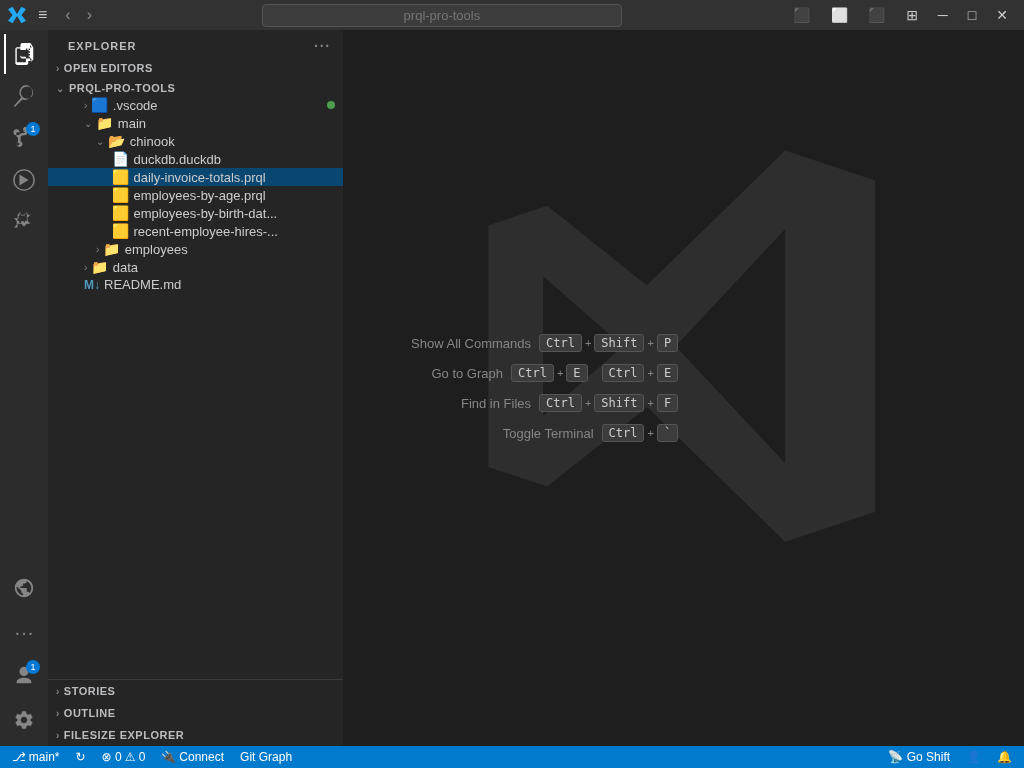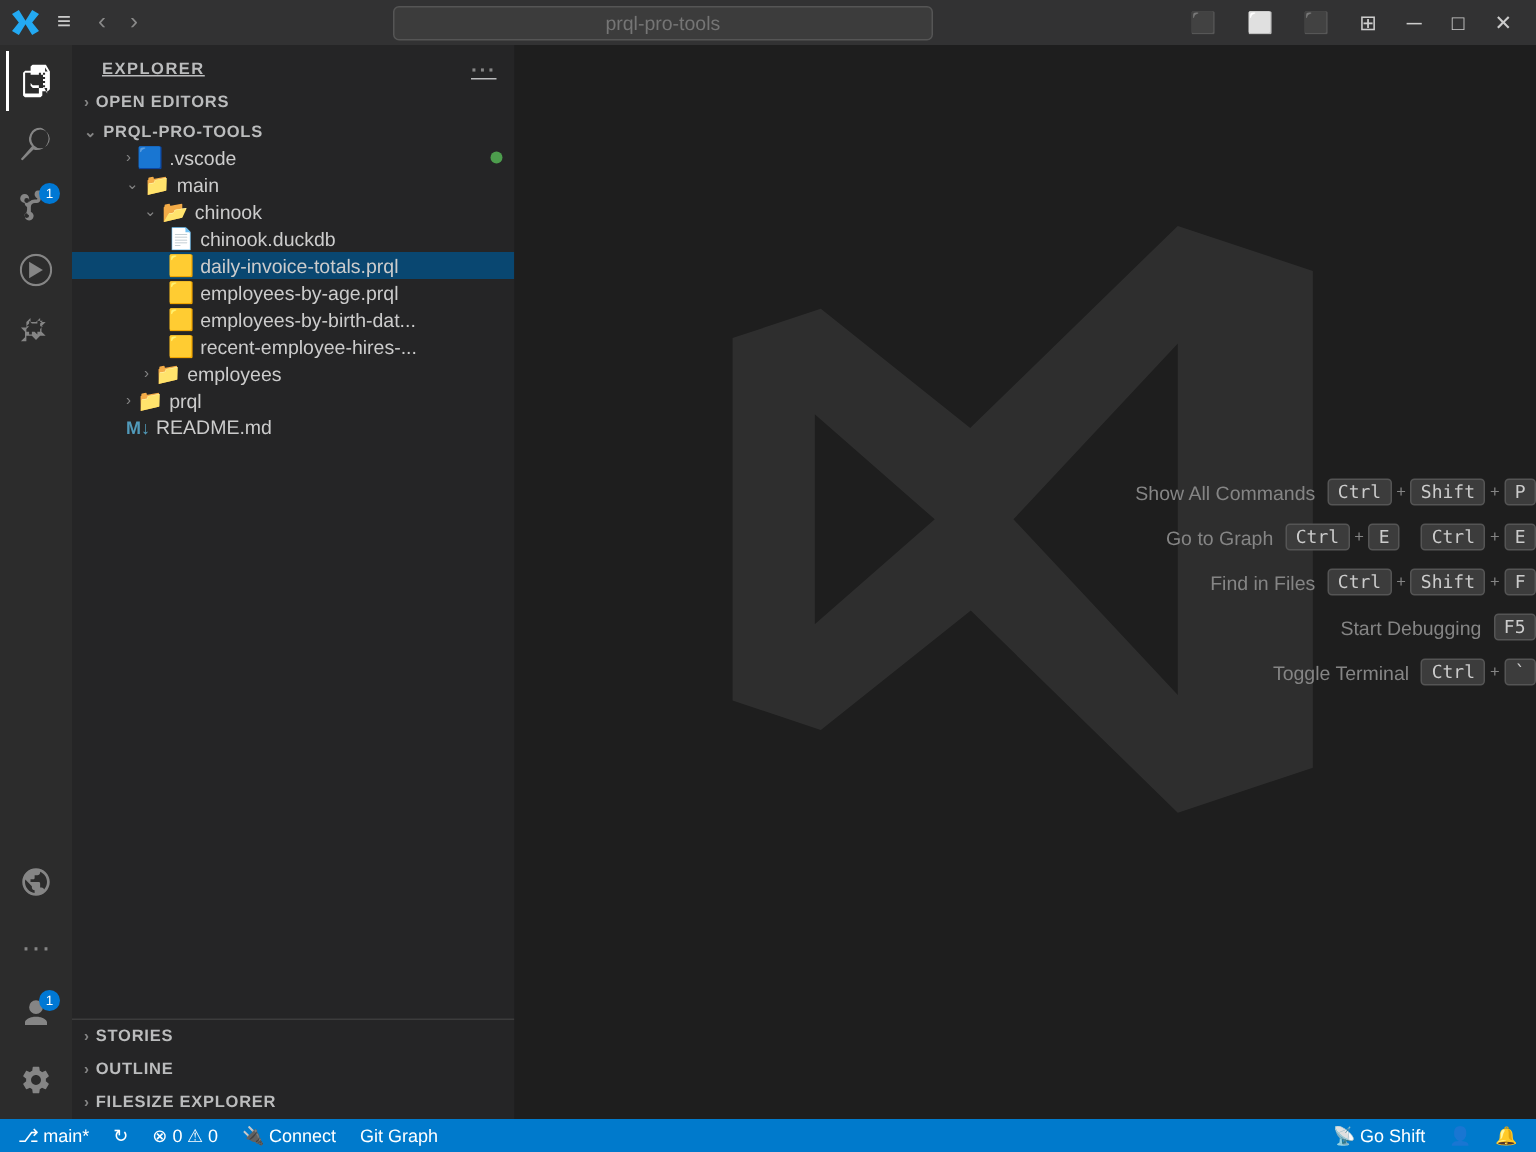--- a/index.html
+++ b/index.html
@@ -146,21 +146,20 @@
     .sidebar-header {
       display: flex;
       align-items: center;
       justify-content: space-between;
       padding: 8px 12px 4px 20px;
       color: #bbbcbd;
       font-size: 11px;
       font-weight: 700;
       letter-spacing: 1px;
       text-transform: uppercase;
-      text-decoration: underline;
     }
     .sidebar-header-actions {
       display: flex;
       gap: 4px;
       color: #858585;
       font-size: 14px;
     }
 
     .sidebar-content {
       flex: 1;
@@ -234,21 +233,21 @@
       letter-spacing: 0.5px;
       text-transform: uppercase;
     }
 
     
     .editor-area {
       flex: 1;
       background: #1e1e1e;
       display: flex;
       align-items: center;
-      justify-content: flex-end;
+      justify-content: flex-start;
       position: relative;
     }
     .vscode-logo-bg {
       position: absolute;
       top: 50%;
       left: 50%;
       transform: translate(-50%, -60%);
       opacity: 0.07;
     }
     .welcome-content {
@@ -440,21 +439,21 @@
 
         <div class="tree-item" style="padding-left:36px;">
           <span class="indent" style="width:12px;"></span>
           <span class="chevron">⌄</span>
           <span class="icon icon-folder-open">📂</span>
           <span>chinook</span>
         </div>
 
         <div class="tree-item" style="padding-left:64px;">
           <span class="icon" style="color:#cccccc;">📄</span>
-          <span>chinook.duckdb</span>
+          <span>duckdb.duckdb</span>
         </div>
 
         <div class="tree-item selected" style="padding-left:64px;">
           <span class="icon icon-prql">🟨</span>
           <span>daily-invoice-totals.prql</span>
         </div>
 
         <div class="tree-item" style="padding-left:64px;">
           <span class="icon icon-prql">🟨</span>
           <span>employees-by-age.prql</span>
@@ -474,21 +473,21 @@
           <span class="indent" style="width:12px;"></span>
           <span class="chevron">›</span>
           <span class="icon icon-folder">📁</span>
           <span>employees</span>
         </div>
 
         <div class="tree-item" style="padding-left:24px;">
           <span class="indent" style="width:12px;"></span>
           <span class="chevron">›</span>
           <span class="icon icon-folder">📁</span>
-          <span>prql</span>
+          <span>data</span>
         </div>
 
         <div class="tree-item" style="padding-left:36px;">
           <span class="icon icon-md" style="font-size:12px; margin-right:4px; color:#519aba; font-weight:bold;">M↓</span>
           <span>README.md</span>
         </div>
 
       </div>
     </div>
 
@@ -545,26 +544,20 @@
         <span class="welcome-label">Find in Files</span>
         <div class="kbd-group">
           <span class="kbd">Ctrl</span>
           <span class="kbd-sep">+</span>
           <span class="kbd">Shift</span>
           <span class="kbd-sep">+</span>
           <span class="kbd">F</span>
         </div>
       </div>
 
-      <div class="welcome-row">
-        <span class="welcome-label">Start Debugging</span>
-        <div class="kbd-group">
-          <span class="kbd">F5</span>
-        </div>
-      </div>
 
       <div class="welcome-row">
         <span class="welcome-label">Toggle Terminal</span>
         <div class="kbd-group">
           <span class="kbd">Ctrl</span>
           <span class="kbd-sep">+</span>
           <span class="kbd">`</span>
         </div>
       </div>
     </div>

